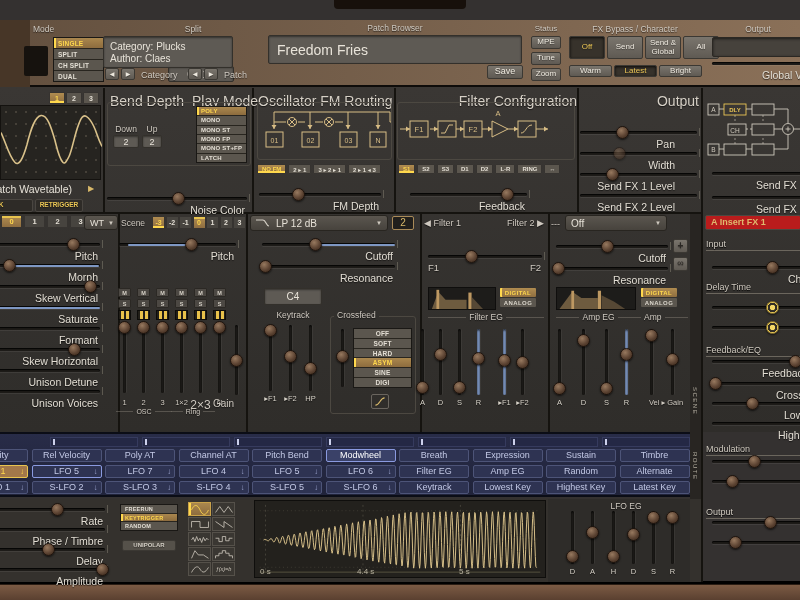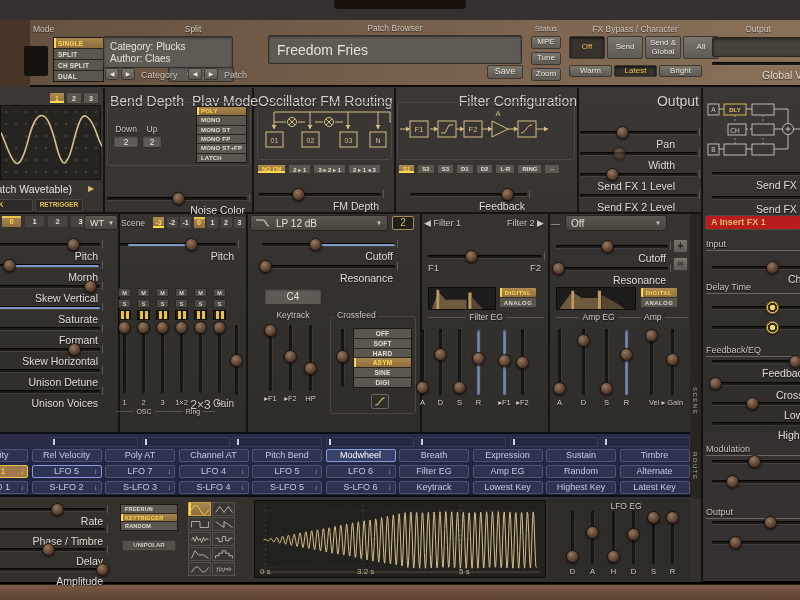--- a/index.html
+++ b/index.html
@@ -801,21 +801,21 @@
       <line x1="2" y1="10" x2="290" y2="10" stroke="#3f3c33" stroke-dasharray="1,3"></line>
       <line x1="2" y1="39" x2="290" y2="39" stroke="#3f3c33" stroke-dasharray="1,3"></line>
       <line x1="2" y1="68" x2="290" y2="68" stroke="#3f3c33" stroke-dasharray="1,3"></line>
       <line x1="8" y1="4" x2="8" y2="72" stroke="#45423a" stroke-dasharray="2,3"></line>
       <line x1="108" y1="4" x2="108" y2="72" stroke="#45423a" stroke-dasharray="2,3"></line>
       <line x1="208" y1="4" x2="208" y2="72" stroke="#45423a" stroke-dasharray="2,3"></line>
       <line x1="2" y1="73" x2="290" y2="73" stroke="#55503f"></line>
       <path id="lfo-path" d="M6.0 40.0L6.5 39.7L7.1 39.5L7.6 39.4L8.2 39.6L8.8 39.9L9.3 40.2L9.9 40.6L10.4 40.8L11.0 40.8L11.5 40.5L12.1 39.9L12.6 39.2L13.2 38.7L13.7 38.6L14.3 38.9L14.8 39.7L15.4 40.7L15.9 41.6L16.5 42.0L17.0 41.8L17.6 40.9L18.1 39.7L18.7 38.4L19.2 37.5L19.8 37.5L20.3 38.2L20.9 39.7L21.4 41.3L22.0 42.7L22.5 43.2L23.1 42.7L23.6 41.2L24.2 39.3L24.7 37.4L25.3 36.4L25.8 36.4L26.4 37.7L26.9 39.8L27.5 42.1L28.0 43.8L28.6 44.3L29.1 43.4L29.7 41.4L30.2 38.7L30.8 36.4L31.3 35.2L31.9 35.5L32.4 37.3L33.0 40.1L33.5 43.0L34.1 45.0L34.6 45.4L35.2 44.1L35.7 41.3L36.3 38.0L36.8 35.2L37.4 34.0L37.9 34.6L38.4 37.1L39.0 40.6L39.5 44.0L40.1 46.3L40.6 46.5L41.2 44.6L41.7 41.1L42.3 37.2L42.8 34.0L43.4 32.8L43.9 33.9L44.5 37.0L45.0 41.2L45.6 45.2L46.1 47.5L46.7 47.5L47.2 45.0L47.8 40.7L48.3 36.2L48.9 32.8L49.4 31.6L50.0 33.2L50.5 37.1L51.1 42.0L51.6 46.4L52.2 48.8L52.7 48.3L53.3 45.2L53.8 40.2L54.4 35.1L54.9 31.4L55.5 30.5L56.0 32.7L56.6 37.3L57.1 42.9L57.7 47.7L58.2 50.0L58.8 49.1L59.3 45.2L59.9 39.5L60.4 33.9L61.0 30.1L61.5 29.5L62.1 32.3L62.6 37.7L63.2 44.0L63.7 49.1L64.3 51.3L64.8 49.8L65.4 45.1L65.9 38.7L66.5 32.5L67.0 28.7L67.6 28.5L68.1 32.1L68.7 38.3L69.2 45.2L69.8 50.5L70.3 52.4L70.9 50.4L71.4 44.8L72.0 37.7L72.5 31.1L73.1 27.4L73.6 27.7L74.2 32.1L74.7 39.1L75.3 46.5L75.8 51.9L76.4 53.6L76.9 50.8L77.5 44.4L78.0 36.5L78.6 29.6L79.1 26.0L79.7 27.0L80.2 32.2L80.8 40.0L81.3 48.0L81.9 53.4L82.4 54.6L83.0 51.0L83.5 43.8L84.1 35.2L84.6 28.1L85.2 24.8L85.7 26.4L86.3 32.4L86.8 41.1L87.4 49.5L87.9 54.9L88.5 55.5L89.0 51.1L89.6 43.0L90.1 33.8L90.7 26.5L91.2 23.5L91.8 25.9L92.3 32.9L92.9 42.3L93.4 51.1L94.0 56.4L94.5 56.4L95.1 51.0L95.6 42.0L96.2 32.2L96.7 24.9L97.3 22.4L97.8 25.6L98.4 33.6L98.9 43.7L99.5 52.8L100.0 57.8L100.6 57.1L101.1 50.7L101.7 40.9L102.2 30.6L102.8 23.2L103.3 21.3L103.9 25.4L104.4 34.4L105.0 45.2L105.5 54.5L106.1 59.2L106.6 57.6L107.2 50.3L107.7 39.5L108.3 28.8L108.8 21.6L109.4 20.4L109.9 25.5L110.5 35.4L111.0 46.9L111.6 56.3L112.1 60.5L112.7 58.0L113.2 49.7L113.8 38.1L114.3 27.0L114.9 20.0L115.4 19.5L116.0 25.7L116.5 36.6L117.1 48.7L117.6 58.1L118.2 61.7L118.7 58.3L119.3 48.8L119.8 36.5L120.4 25.1L120.9 18.5L121.5 18.8L122.0 26.1L122.6 37.9L123.1 50.6L123.7 59.9L124.2 62.8L124.8 58.3L125.3 47.8L125.9 34.7L126.4 23.2L127.0 17.0L127.5 18.3L128.1 26.7L128.6 39.5L129.2 52.5L129.7 61.7L130.3 63.8L130.8 58.2L131.4 46.6L131.9 32.8L132.5 21.2L133.0 15.6L133.6 17.9L134.1 27.5L134.7 41.2L135.2 54.6L135.8 63.4L136.3 64.7L136.9 57.9L137.4 45.2L138.0 30.8L138.5 19.2L139.1 14.3L139.6 17.7L140.2 28.4L140.7 43.0L141.3 56.7L141.8 65.1L142.4 65.4L142.9 57.4L143.5 43.7L144.0 28.7L144.6 17.2L145.1 13.1L145.7 17.7L146.2 29.6L146.8 45.0L147.3 58.9L147.9 66.7L148.4 65.9L149.0 56.7L149.5 41.9L150.1 26.4L150.7 15.3L151.2 12.0L151.8 17.9L152.3 31.0L152.9 47.1L153.4 61.1L154.0 68.2L154.5 66.3L155.1 55.7L155.6 40.0L156.2 24.2L156.7 13.5L157.3 11.4L157.8 18.6L158.4 32.7L158.9 49.2L159.5 62.7L160.0 68.9L160.6 65.6L161.1 54.1L161.7 38.0L162.2 22.5L162.8 12.7L163.3 11.8L163.9 20.0L164.4 34.7L165.0 51.1L165.5 63.9L166.1 69.0L166.6 64.7L167.2 52.3L167.7 36.0L168.3 21.0L168.8 12.1L169.4 12.3L169.9 21.5L170.5 36.7L171.0 52.9L171.6 65.0L172.1 69.0L172.7 63.5L173.2 50.5L173.8 34.0L174.3 19.5L174.9 11.6L175.4 13.0L176.0 23.1L176.5 38.7L177.1 54.7L177.6 66.0L178.2 68.8L178.7 62.3L179.3 48.6L179.8 32.1L180.4 18.1L180.9 11.3L181.5 13.8L182.0 24.7L182.6 40.7L183.1 56.4L183.7 66.8L184.2 68.5L184.8 61.0L185.3 46.6L185.9 30.1L186.4 16.8L187.0 11.1L187.5 14.7L188.1 26.5L188.6 42.7L189.2 58.0L189.7 67.5L190.3 68.1L190.8 59.5L191.4 44.7L191.9 28.3L192.5 15.7L193.0 11.0L193.6 15.7L194.1 28.3L194.7 44.7L195.2 59.5L195.8 68.1L196.3 67.5L196.9 58.0L197.4 42.7L198.0 26.5L198.5 14.7L199.1 11.1L199.6 16.9L200.2 30.2L200.7 46.7L201.3 61.0L201.8 68.5L202.4 66.8L202.9 56.4L203.5 40.7L204.0 24.7L204.6 13.7L205.1 11.3L205.7 18.1L206.2 32.1L206.8 48.6L207.3 62.3L207.9 68.8L208.4 66.0L209.0 54.7L209.5 38.6L210.1 23.1L210.6 13.0L211.2 11.6L211.7 19.5L212.3 34.0L212.8 50.5L213.4 63.5L213.9 69.0L214.5 65.0L215.0 52.9L215.6 36.6L216.1 21.5L216.7 12.3L217.2 12.1L217.8 21.0L218.3 36.0L218.9 52.3L219.4 64.7L220.0 69.0L220.5 63.9L221.1 51.1L221.6 34.7L222.2 20.0L222.7 11.8L223.3 12.7L223.8 22.5L224.4 38.0L224.9 54.1L225.5 65.7L226.0 68.9L226.6 62.7L227.1 49.2L227.7 32.7L228.2 18.6L228.8 11.4L229.3 13.5L229.9 24.2L230.4 40.0L231.0 55.8L231.5 66.5L232.1 68.6L232.6 61.4L233.2 47.3L233.7 30.8L234.3 17.3L234.8 11.1L235.4 14.4L235.9 25.9L236.5 42.0L237.0 57.5L237.6 67.3L238.1 68.2L238.7 60.0L239.2 45.3L239.8 28.9L240.3 16.1L240.9 11.0L241.4 15.4L242.0 27.7L242.5 44.0L243.1 59.0L243.6 67.9L244.2 67.7L244.7 58.5L245.3 43.3L245.8 27.1L246.4 15.0L246.9 11.0L247.5 16.5L248.0 29.5L248.6 46.0L249.1 60.5L249.7 68.4L250.2 67.0L250.8 56.9L251.3 41.3L251.9 25.3L252.4 14.0L253.0 11.2L253.5 17.7L254.1 31.4L254.6 48.0L255.2 61.9L255.7 68.7L256.3 66.2L256.8 55.3L257.4 39.3L257.9 23.6L258.5 13.2L259.0 11.5L259.6 19.0L260.1 33.4L260.7 49.9L261.2 63.2L261.8 68.9L262.3 65.3L262.9 53.5L263.4 37.3L264.0 22.0L264.5 12.5L265.1 11.9L265.6 20.5L266.2 35.3L266.7 51.7L267.3 64.3L267.8 69.0L268.4 64.3L268.9 51.7L269.5 35.3L270.0 20.4L270.6 11.9L271.1 12.5L271.7 22.0L272.2 37.3L272.8 53.5L273.3 65.3L273.9 68.9L274.4 63.1L275.0 49.8L275.5 33.3L276.1 19.0L276.6 11.5L277.2 13.2L277.7 23.6L278.3 39.3L278.8 55.3L279.4 66.3L279.9 68.7L280.5 61.9L281.0 47.9L281.6 31.4L282.1 17.7L282.7 11.2L283.2 14.0L283.8 25.3L284.3 41.4L284.9 57.0L285.4 67.0L286.0 68.4" stroke="#d9c18a" stroke-width="1" fill="none"></path>
     </svg>
     <span class="a" style="left:5px;top:66px;font-size:8px;color:#b8b29f">0 s</span>
-    <span class="a" style="left:102px;top:66px;font-size:8px;color:#b8b29f">3.2 s</span>
+    <span class="a" style="left:102px;top:66px;font-size:8px;color:#b8b29f">4.4 s</span>
     <span class="a" style="left:204px;top:66px;font-size:8px;color:#b8b29f">5 s</span>
   </div>
 
   <span class="a sec" style="left:594px;top:501px;width:64px;text-align:center">LFO EG</span>
   <div class="vs" style="left:566px;top:511px;height:53px">
       <div class="tr"></div>
       <div class="kn" style="top:85%"></div>
       <div class="lb">D</div>
     </div>
   <div class="vs" style="left:586px;top:511px;height:53px">

